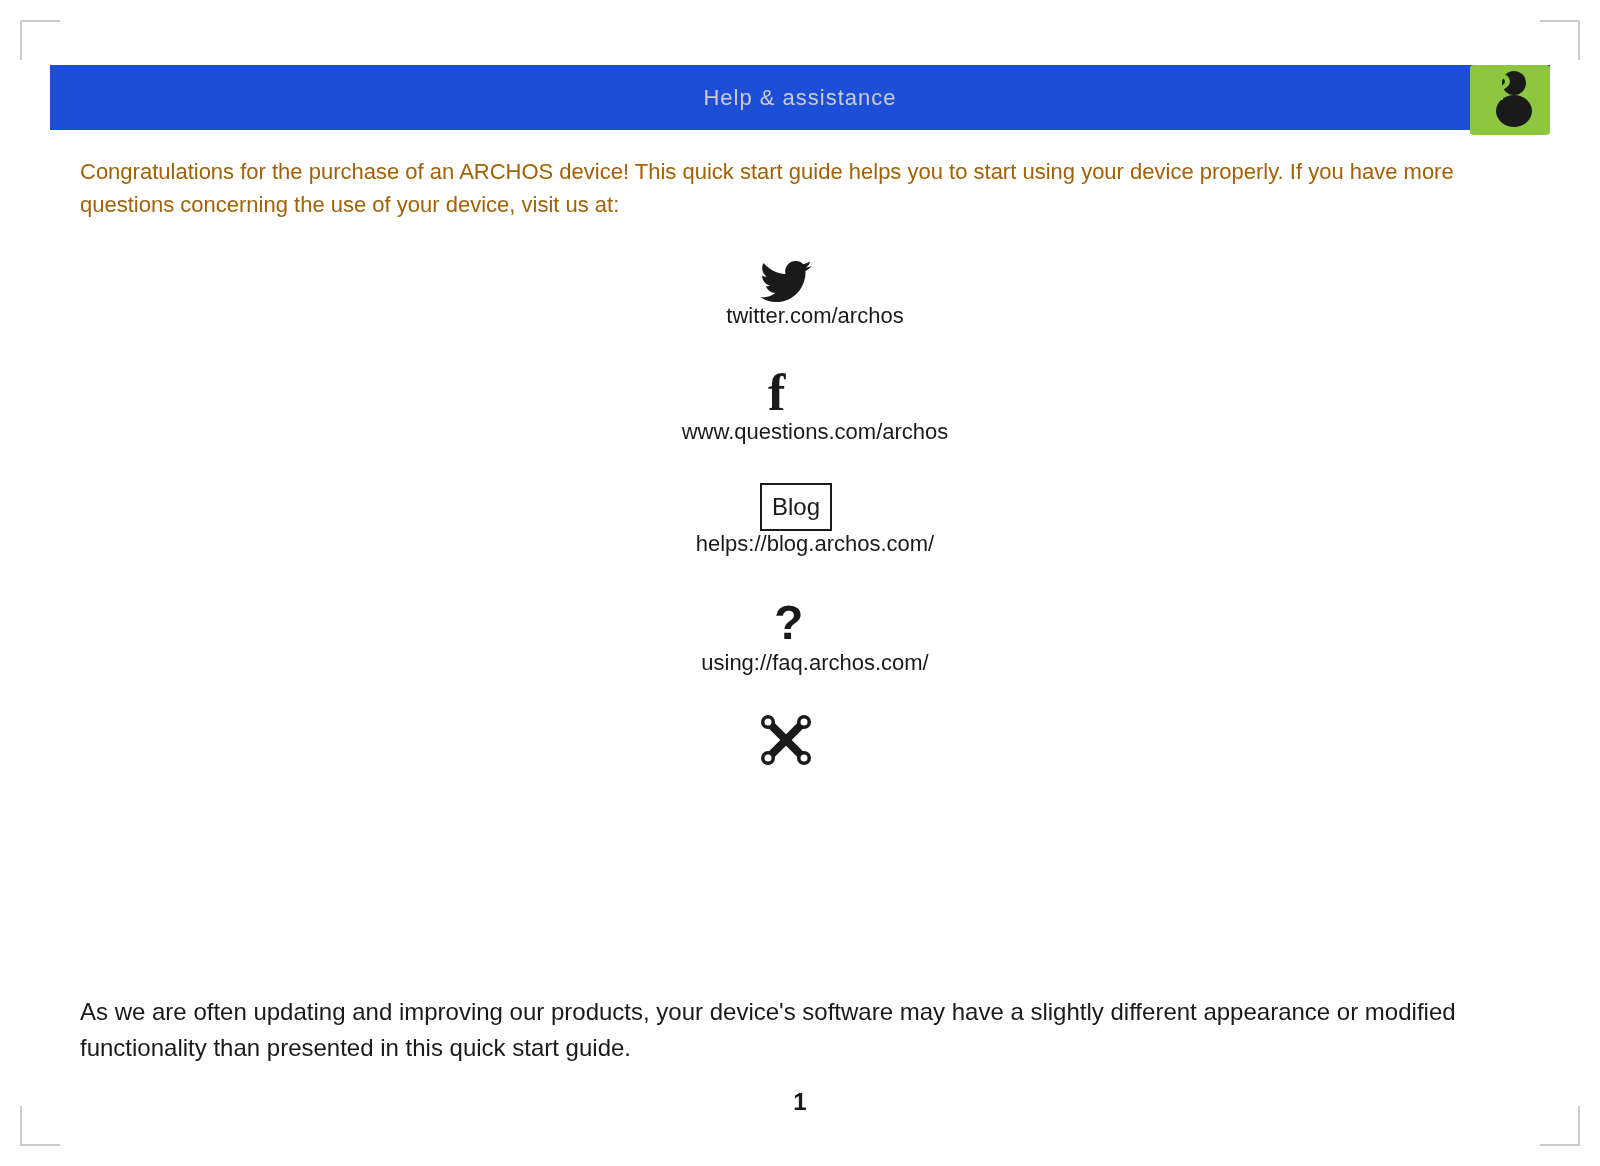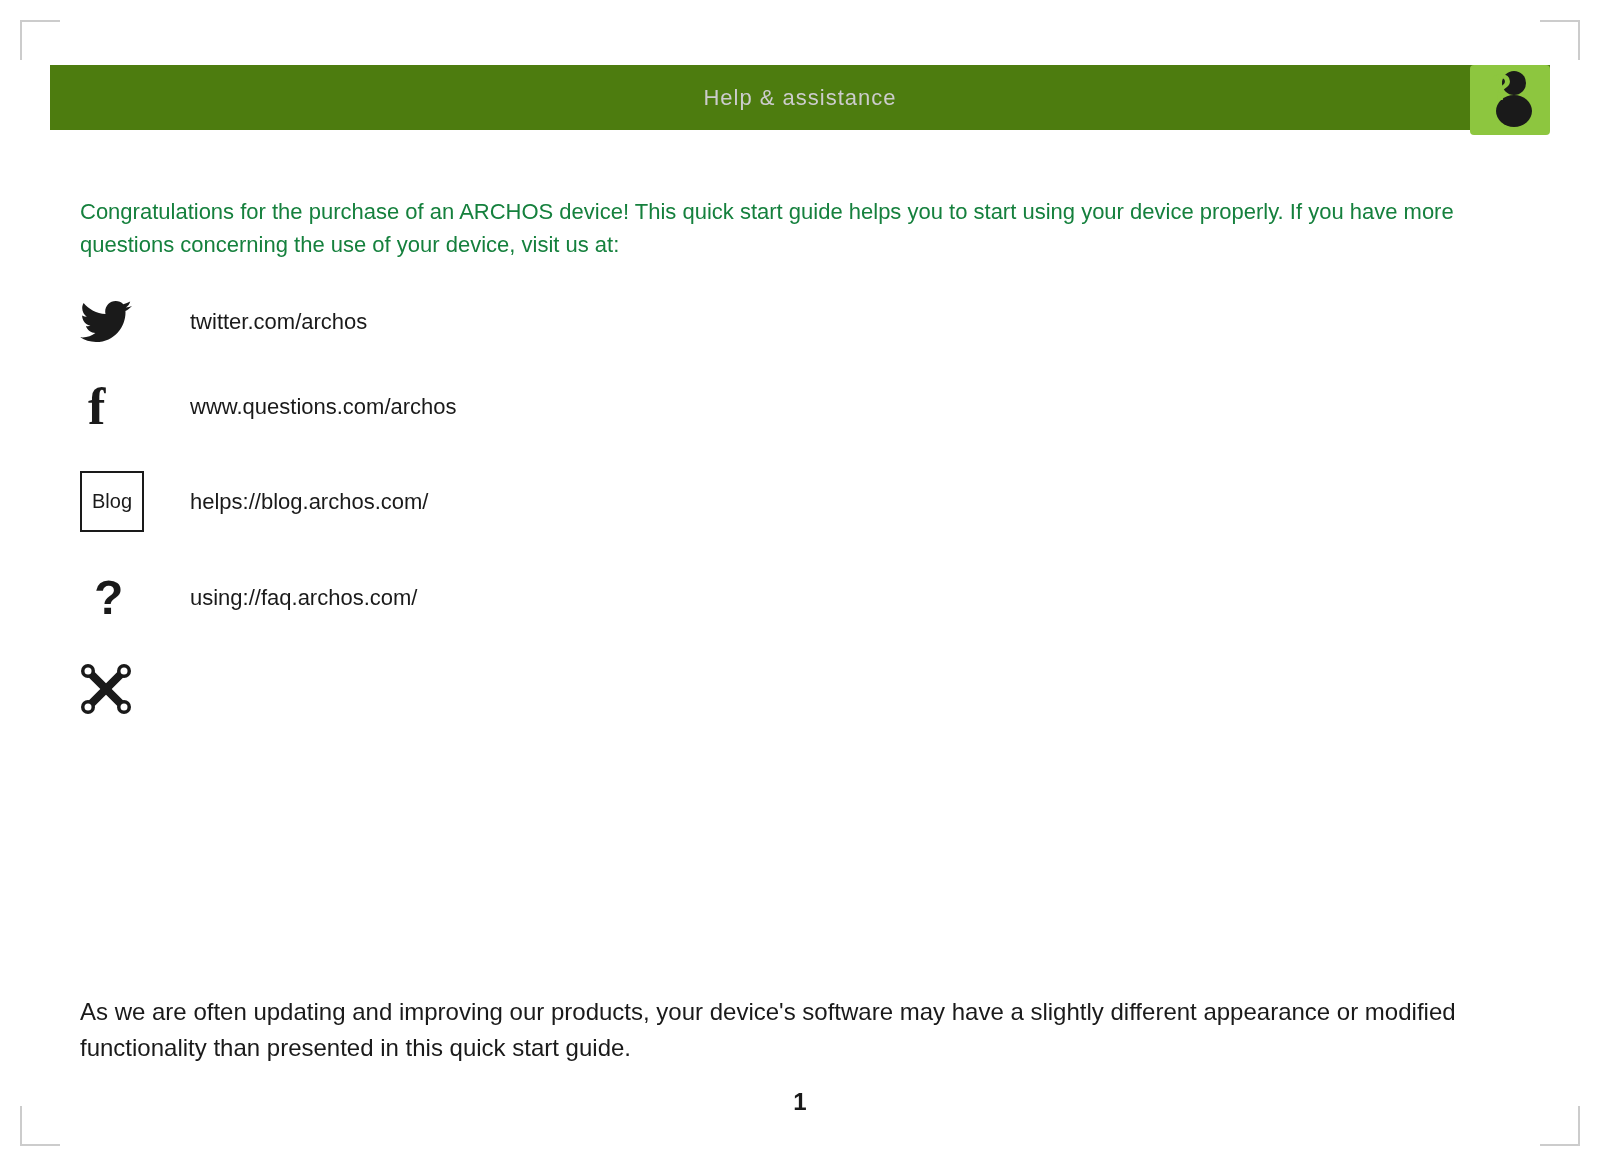--- a/index.html
+++ b/index.html
@@ -30,21 +30,21 @@
     .corner-bl { bottom: 20px; left: 20px; border-width: 0 0 2px 2px; }
     .corner-br { bottom: 20px; right: 20px; border-width: 0 2px 2px 0; }
 
     
     .header-bar {
       position: absolute;
       top: 65px;
       left: 50px;
       right: 50px;
       height: 65px;
-      background: #4d7c0f;
+      background: #1d4ed8;
       display: flex;
       align-items: center;
       justify-content: center;
     }
 
     .header-title {
       color: #cccccc;
       font-size: 22px;
       letter-spacing: 1px;
       font-weight: normal;
@@ -68,36 +68,36 @@
     .content {
       position: absolute;
       top: 155px;
       left: 80px;
       right: 80px;
     }
 
     .intro-text {
       font-size: 22px;
       line-height: 1.5;
-      color: #15803d;
+      color: #a16207;
       margin-bottom: 40px;
       font-family: 'Arial', sans-serif;
-      margin-top: 40px;
     }
 
     
     .links-list {
       list-style: none;
       margin-bottom: 40px;
     }
 
     .link-item {
       display: flex;
       align-items: center;
       margin-bottom: 38px;
+      flex-direction: column;
     }
 
     .link-icon {
       width: 80px;
       min-width: 80px;
       display: flex;
       align-items: center;
       justify-content: flex-start;
     }
 
@@ -119,22 +119,22 @@
       font-weight: bold;
       color: #1a1a1a;
       font-family: serif;
       line-height: 1;
       margin-left: 8px;
     }
 
     
     .blog-box {
       border: 2px solid #1a1a1a;
-      padding: 17px 10px;
-      font-size: 20px;
+      padding: 8px 10px;
+      font-size: 24px;
       color: #1a1a1a;
       font-family: 'Arial', sans-serif;
     }
 
     
     .faq-icon {
       font-size: 48px;
       font-weight: bold;
       color: #1a1a1a;
       font-family: 'Arial', sans-serif;

